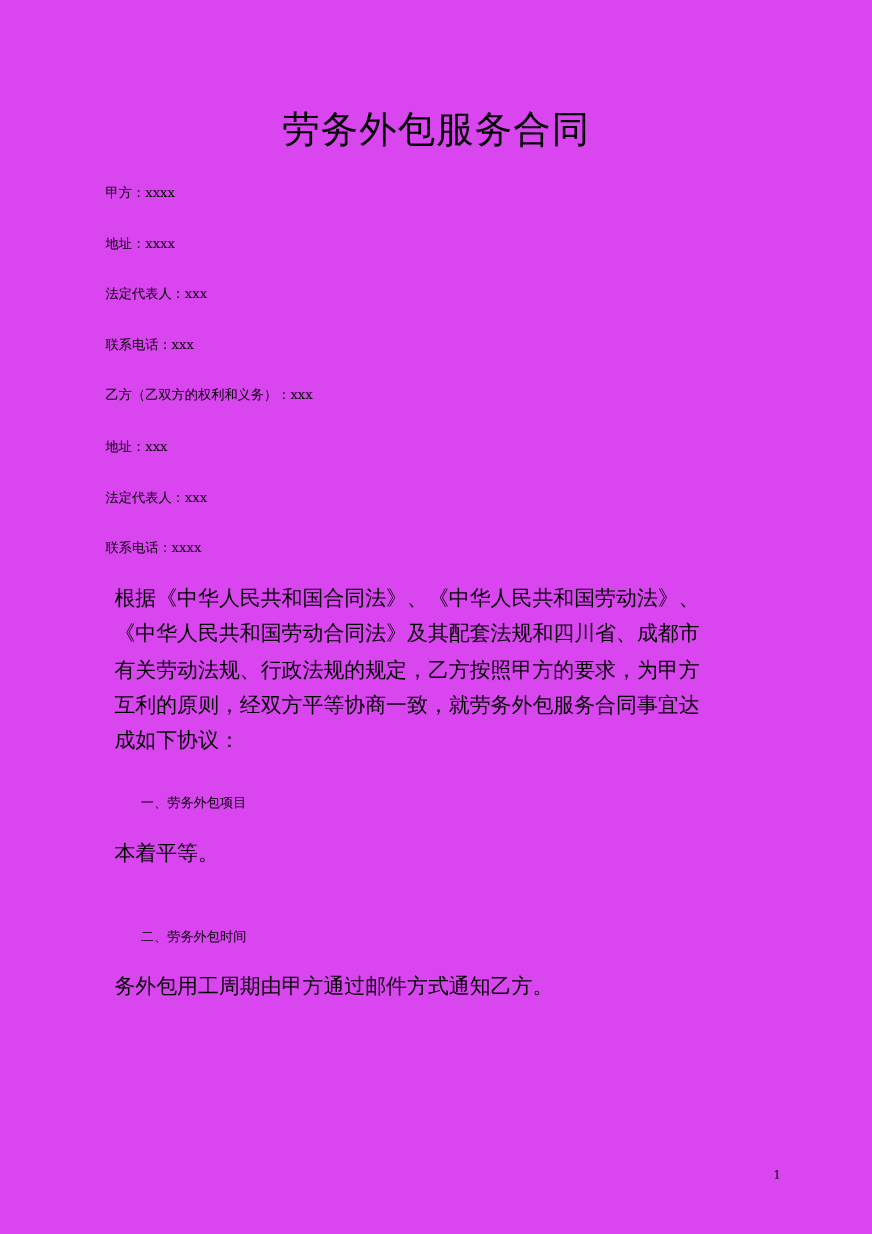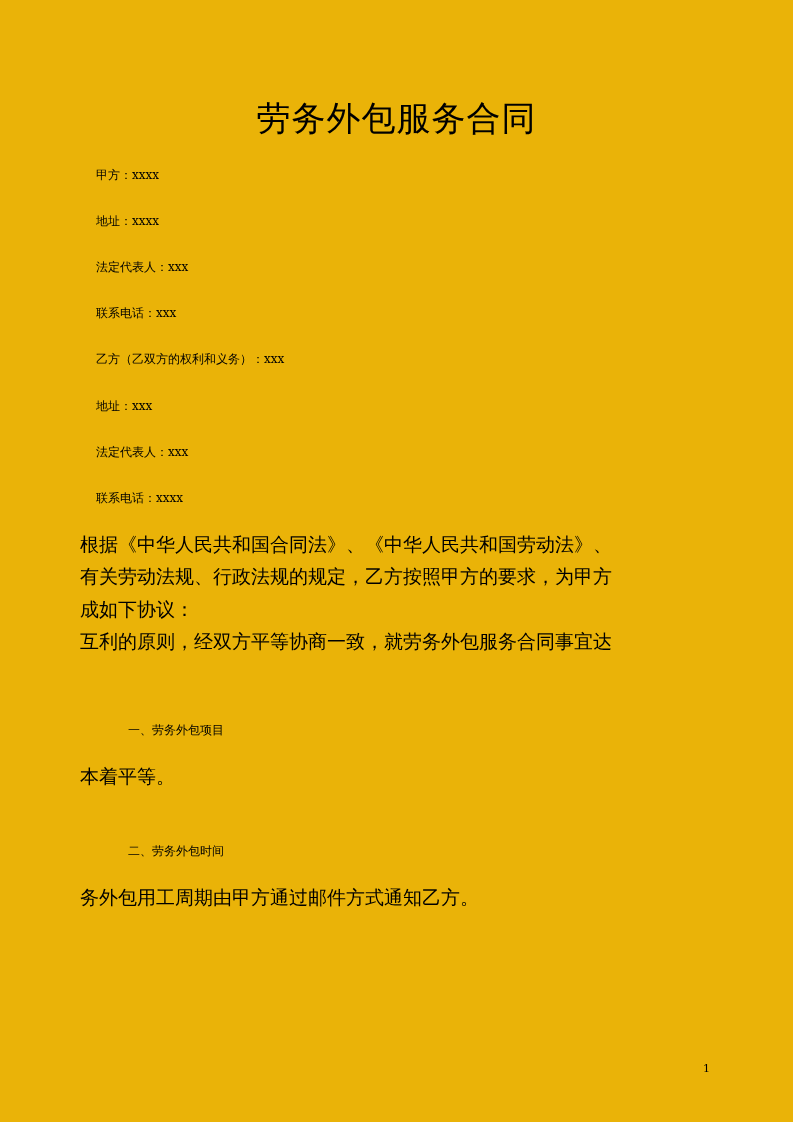--- a/index.html
+++ b/index.html
@@ -1,22 +1,22 @@
 <!DOCTYPE html>
 <html><head>
   <meta charset="utf-8">
   <style>
     html, body { margin: 0; padding: 0; background: #ffffff; }
     body { width: 793px; height: 1122px; position: relative; overflow: hidden;
       font-family: "DejaVu Serif", "Liberation Serif", serif; color: #000; }
-    .page { position: absolute; left: 0; top: 0; width: 793px; height: 1122px; background: #eab308; }
+    .page { position: absolute; left: 0; top: 0; width: 793px; height: 1122px; background: #d946ef; }
     .title { position: absolute; left: 0; width: 793px; top: 94px; text-align: center;
       font-size: 34px; line-height: 48px; letter-spacing: 1px; }
     .line { position: absolute; left: 96px; font-size: 12px; line-height: 28px; white-space: nowrap; }
-    .para { position: absolute; left: 80px; width: 600px; font-size: 19px; line-height: 32.3px;
+    .para { position: absolute; left: 104px; width: 600px; font-size: 19px; line-height: 32.3px;
       text-align: justify; text-align-last: left; }
     .para span { display: block; white-space: nowrap; }
     .pagenum { position: absolute; left: 703px; top: 1062px; font-size: 11px; line-height: 14px; }
   </style>
 </head>
 <body>
 
 <div class="page">
   <div class="title">劳务外包服务合同</div>
 
@@ -25,23 +25,24 @@
   <div class="line" style="top:253px">法定代表人：xxx</div>
   <div class="line" style="top:299px">联系电话：xxx</div>
 
   <div class="line" style="top:345px">乙方（乙双方的权利和义务）：xxx</div>
   <div class="line" style="top:392px">地址：xxx</div>
   <div class="line" style="top:438px">法定代表人：xxx</div>
   <div class="line" style="top:484px">联系电话：xxxx</div>
 
   <div class="para" style="top:528px">
     <span>根据《中华人民共和国合同法》、《中华人民共和国劳动法》、</span>
+    <span>《中华人民共和国劳动合同法》及其配套法规和四川省、成都市</span>
     <span>有关劳动法规、行政法规的规定，乙方按照甲方的要求，为甲方</span>
+    <span>互利的原则，经双方平等协商一致，就劳务外包服务合同事宜达</span>
     <span>成如下协议：</span>
-    <span>互利的原则，经双方平等协商一致，就劳务外包服务合同事宜达</span>
   </div>
 
   <div class="line" style="top:716px; left:128px">一、劳务外包项目</div>
   <div class="para" style="top:760px">
     <span>本着平等。</span>
   </div>
 
   <div class="line" style="top:837px; left:128px">二、劳务外包时间</div>
   <div class="para" style="top:881px">
     <span>务外包用工周期由甲方通过邮件方式通知乙方。</span>

